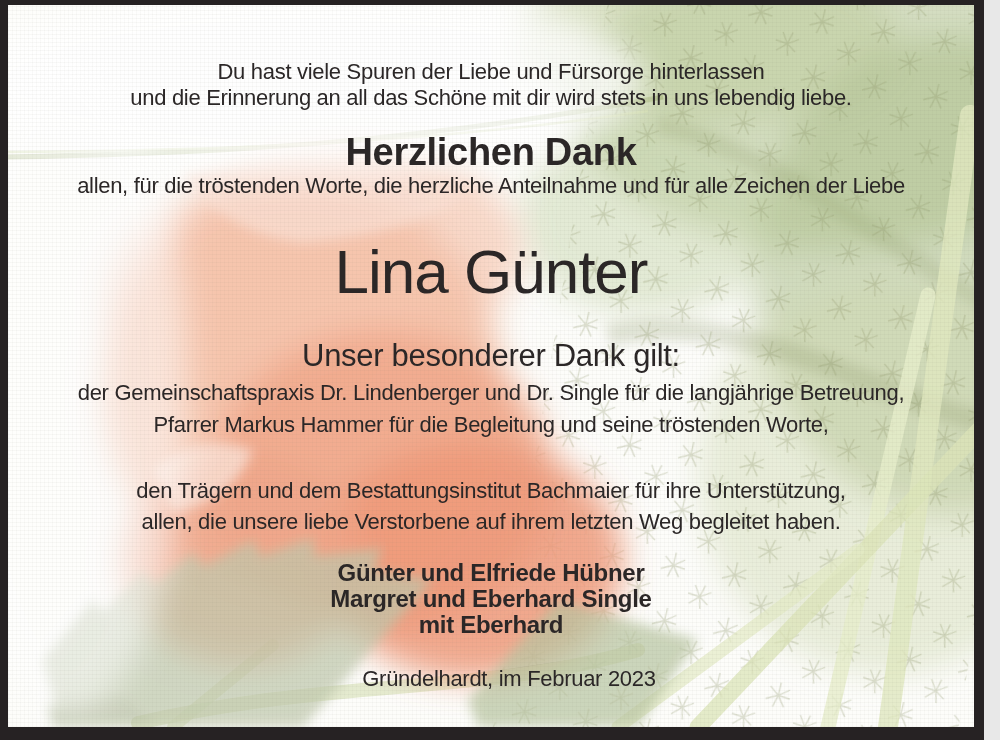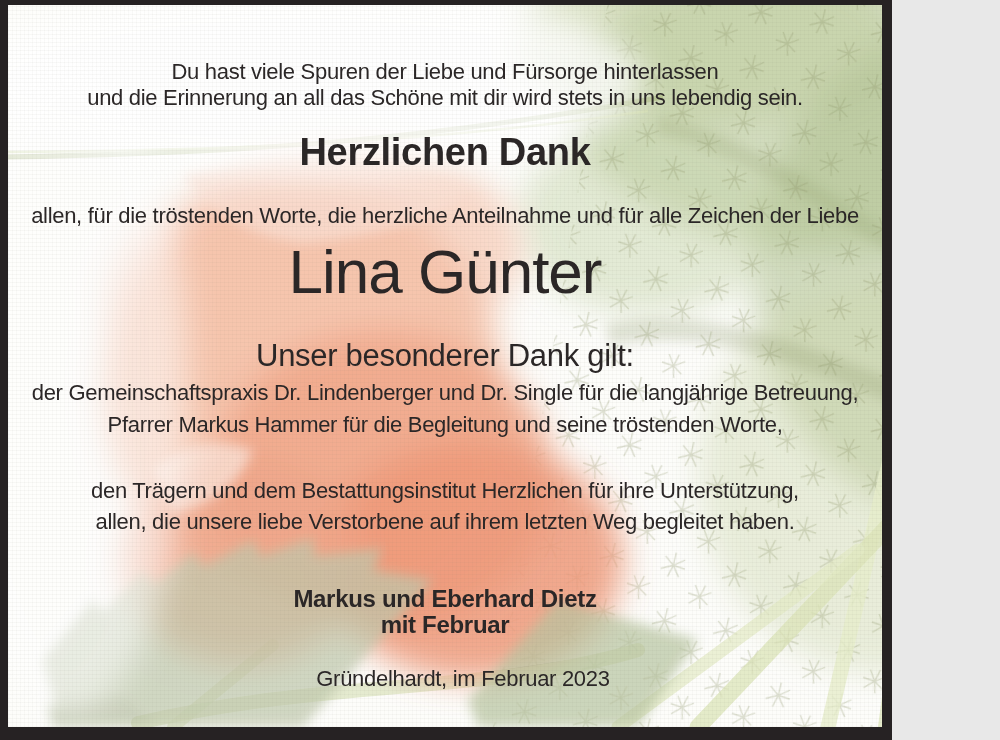--- a/index.html
+++ b/index.html
@@ -1,18 +1,18 @@
 <!DOCTYPE html>
 <html lang="de" style="--frame: #262223; --text: #2b2727; --canvas: #fdfdfa; --rose: #f2a986; --rose-deep: #ec8660; --foliage: #a7b985; --fern: #76804a;"><head>
 <meta charset="utf-8">
 <style>
   html,body { margin:0; padding:0; background:#e8e8e8; }
   .page {
     position:relative;
-    width:892px; height:740px;
+    width:984px; height:740px;
     box-sizing:border-box;
     border-style:solid;
     border-color:var(--frame,#262223);
     border-width:5px 10px 13px 8px;
     background:var(--canvas,#fdfdfa);
     overflow:hidden;
     font-family:"Liberation Sans","DejaVu Sans",sans-serif;
     color:var(--text,#2b2727);
   }
   .bg { position:absolute; left:0; top:0; width:982px; height:722px; display:block; }
@@ -24,21 +24,21 @@
     pointer-events:none;
   }
   .line {
     position:absolute; left:0; right:0;
     text-align:center;
     letter-spacing:-0.3px;
     white-space:nowrap;
   }
   .epigraph       { top:54px;  font-size:22px; line-height:26px; }
   .heading        { top:126px; font-size:38px; line-height:42px;font-weight:bold; }
-  .intro          { top:166px; font-size:22px; line-height:29px;margin-top:30px; }
+  .intro          { top:166px; font-size:22px; line-height:29px; }
   .name           { top:231px; font-size:62px; line-height:72px; letter-spacing:-1px; }
   .thanks-heading { top:333px; font-size:31px; line-height:36px; }
   .thanks         { top:372px; font-size:22px; line-height:32px; }
   .mourners       { top:555px; font-size:24px; line-height:26px; font-weight:700; }
   .dateline       { top:661px; font-size:22px; line-height:26px;padding-left:36px; }
 </style>
 </head>
 <body>
 
 <div class="page">
@@ -106,32 +106,33 @@
       <path d="M40 700 L115 690 L150 722 L45 722 Z" fill="#a9b391"></path>
     </g>
 
     <rect width="982" height="722" fill="#ffffff" opacity="0.16"></rect>
     <ellipse cx="295" cy="75" rx="340" ry="95" fill="#ffffff" opacity="0.8" filter="url(#soft)"></ellipse>
     <ellipse cx="60" cy="380" rx="120" ry="330" fill="#ffffff" opacity="0.55" filter="url(#soft)"></ellipse>
   </svg>
   <div class="linen"></div>
 
   <div class="line epigraph" style="top:54px">Du hast viele Spuren der Liebe und Fürsorge hinterlassen</div>
-  <div class="line epigraph" style="top:80px">und die Erinnerung an all das Schöne mit dir wird stets in uns lebendig sein.</div>
+  <div class="line epigraph" style="top:80px">und die Erinnerung an all das Schöne mit dir wird stets in uns lebendig liebe.</div>
 
   <div class="line heading">Herzlichen Dank</div>
 
   <div class="line intro" style="top:166px">allen, für die tröstenden Worte, die herzliche Anteilnahme und für alle Zeichen der Liebe</div>
 
   <div class="line name">Lina Günter</div>
 
   <div class="line thanks-heading">Unser besonderer Dank gilt:</div>
 
   <div class="line thanks" style="top:372px">der Gemeinschaftspraxis Dr. Lindenberger und Dr. Single für die langjährige Betreuung,</div>
   <div class="line thanks" style="top:404px">Pfarrer Markus Hammer für die Begleitung und seine tröstenden Worte,</div>
-  <div class="line thanks" style="top:470px">den Trägern und dem Bestattungsinstitut Herzlichen für ihre Unterstützung,</div>
+  <div class="line thanks" style="top:470px">den Trägern und dem Bestattungsinstitut Bachmaier für ihre Unterstützung,</div>
   <div class="line thanks" style="top:501px">allen, die unsere liebe Verstorbene auf ihrem letzten Weg begleitet haben.</div>
 
-  <div class="line mourners" style="top:581px">Markus und Eberhard Dietz</div>
-  <div class="line mourners" style="top:607px">mit Februar</div>
+  <div class="line mourners" style="top:555px">Günter und Elfriede Hübner</div>
+  <div class="line mourners" style="top:581px">Margret und Eberhard Single</div>
+  <div class="line mourners" style="top:607px">mit Eberhard</div>
 
   <div class="line dateline">Gründelhardt, im Februar 2023</div>
 </div>
 
 </body></html>

